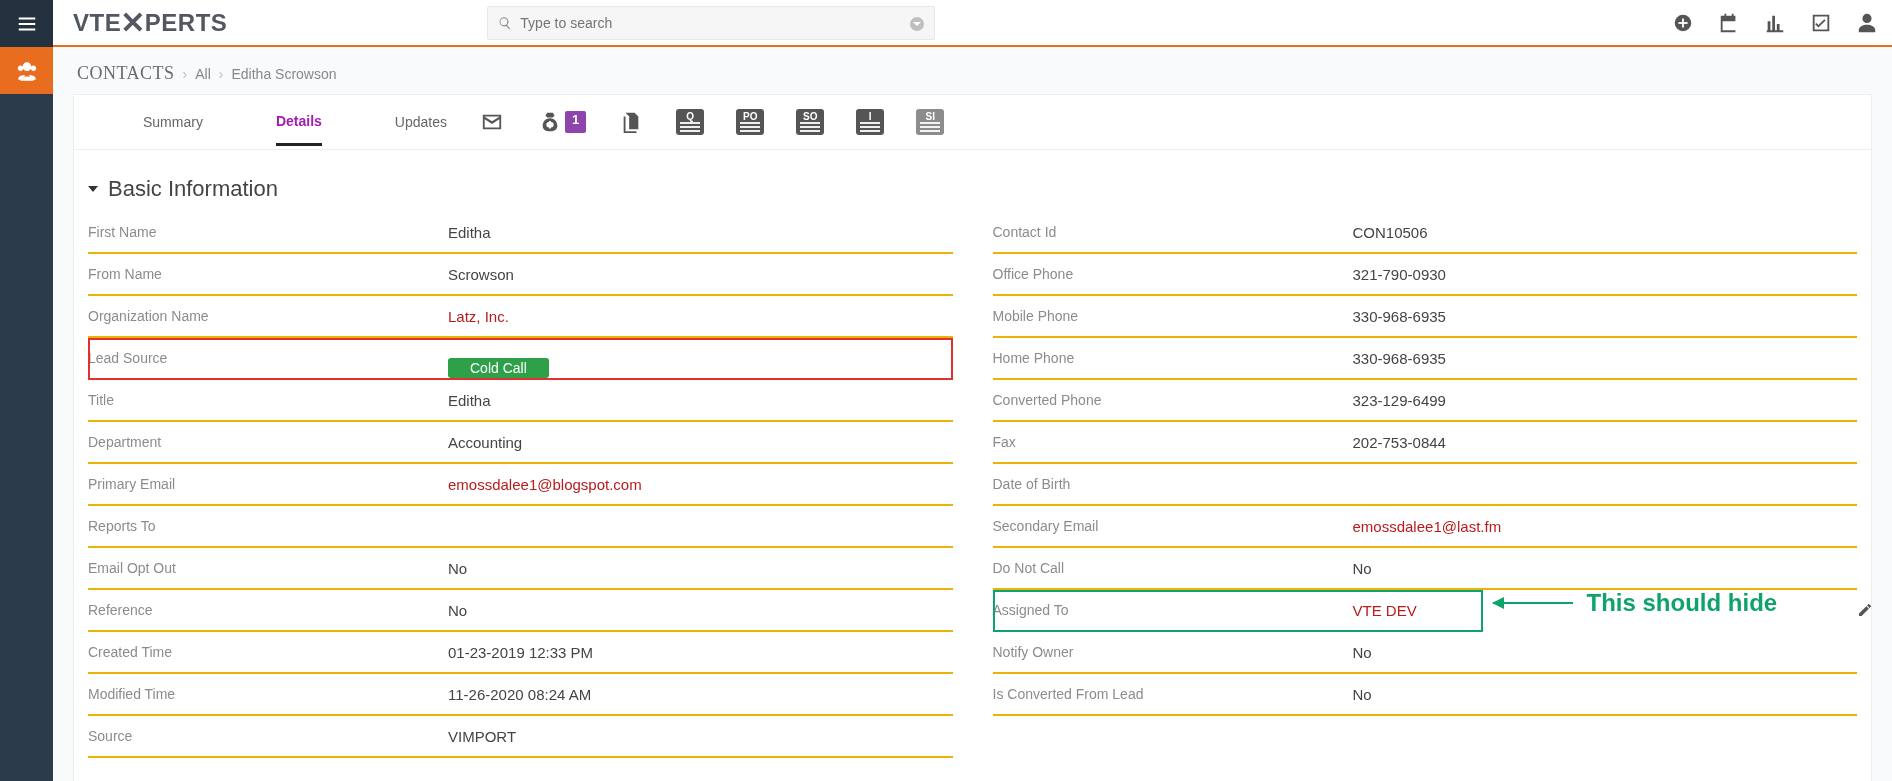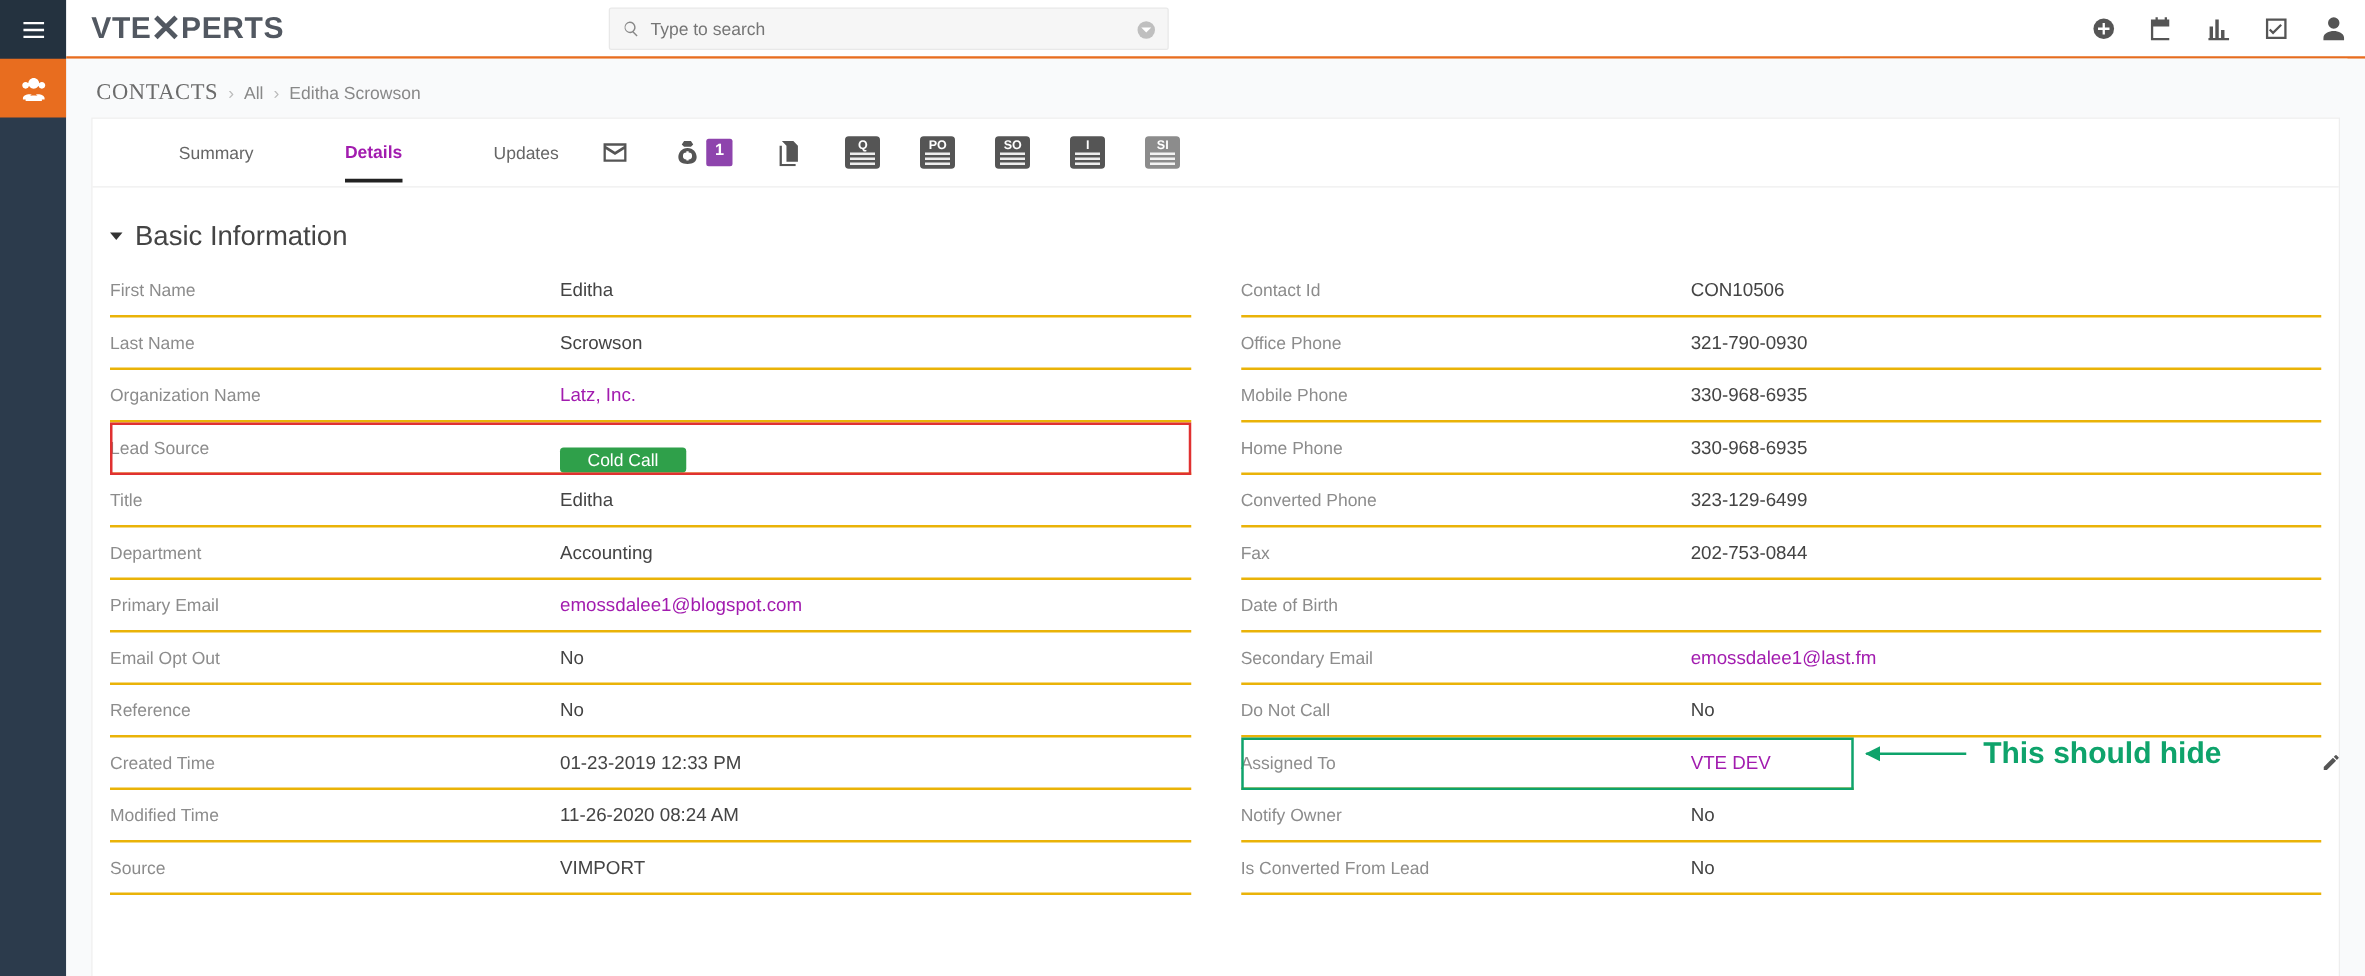--- a/index.html
+++ b/index.html
@@ -69,21 +69,21 @@
 
   
   .section-head { display: flex; align-items: center; gap: 10px; padding: 26px 14px 10px; font-size: 22px; color: #444; }
   .section-head .caret { width: 0; height: 0; border-left: 5px solid transparent; border-right: 5px solid transparent; border-top: 6px solid #333; }
 
   
   .details-grid { display: grid; grid-template-columns: 1fr 1fr; column-gap: 40px; padding: 0 14px 40px; }
   .field-row { display: flex; align-items: center; height: 42px; border-bottom: 2px solid #eab308; position: relative; }
   .field-row .lbl { width: 360px; color: #8c8c8c; font-size: 14px; }
   .field-row .val { color: #444; font-size: 15px; }
-  .field-row .val.link { color: #a21caf; }
+  .field-row .val.link { color: #b91c1c; }
   .field-row .pill { background: #2fa04a; color: #fff; padding: 2px 22px; border-radius: 3px; font-size: 14px; display: inline-block; margin-top: 20px; }
 
   
   .hl-red { outline: 2px solid #e03131; outline-offset: -2px; }
   .hl-green { outline: 2px solid #0ea36b; outline-offset: -2px; }
 
   .pencil { position: absolute; right: -44px; top: 50%; transform: translateY(-50%); width: 16px; height: 16px; fill: #555; }
 
   
   .annot-hide { position: absolute; display: flex; align-items: center; pointer-events: none; }
@@ -228,21 +228,21 @@
     </div>
 
     <div class="details-grid">
 
       <div>
         <div class="field-row">
             <span class="lbl">First Name</span>
             <span class="val">Editha</span>
           </div>
         <div class="field-row">
-            <span class="lbl">Last Name</span>
+            <span class="lbl">From Name</span>
             <span class="val">Scrowson</span>
           </div>
         <div class="field-row">
             <span class="lbl">Organization Name</span>
             <span class="val link">Latz, Inc.</span>
           </div>
         <div class="field-row hl-red">
             <span class="lbl">Lead Source</span>
             <span class="pill">Cold Call</span>
           </div>
@@ -250,20 +250,24 @@
             <span class="lbl">Title</span>
             <span class="val">Editha</span>
           </div>
         <div class="field-row">
             <span class="lbl">Department</span>
             <span class="val">Accounting</span>
           </div>
         <div class="field-row">
             <span class="lbl">Primary Email</span>
             <span class="val link">emossdalee1@blogspot.com</span>
+          </div>
+        <div class="field-row">
+            <span class="lbl">Reports To</span>
+            <span class="val"></span>
           </div>
         <div class="field-row">
             <span class="lbl">Email Opt Out</span>
             <span class="val">No</span>
           </div>
         <div class="field-row">
             <span class="lbl">Reference</span>
             <span class="val">No</span>
           </div>
         <div class="field-row">

